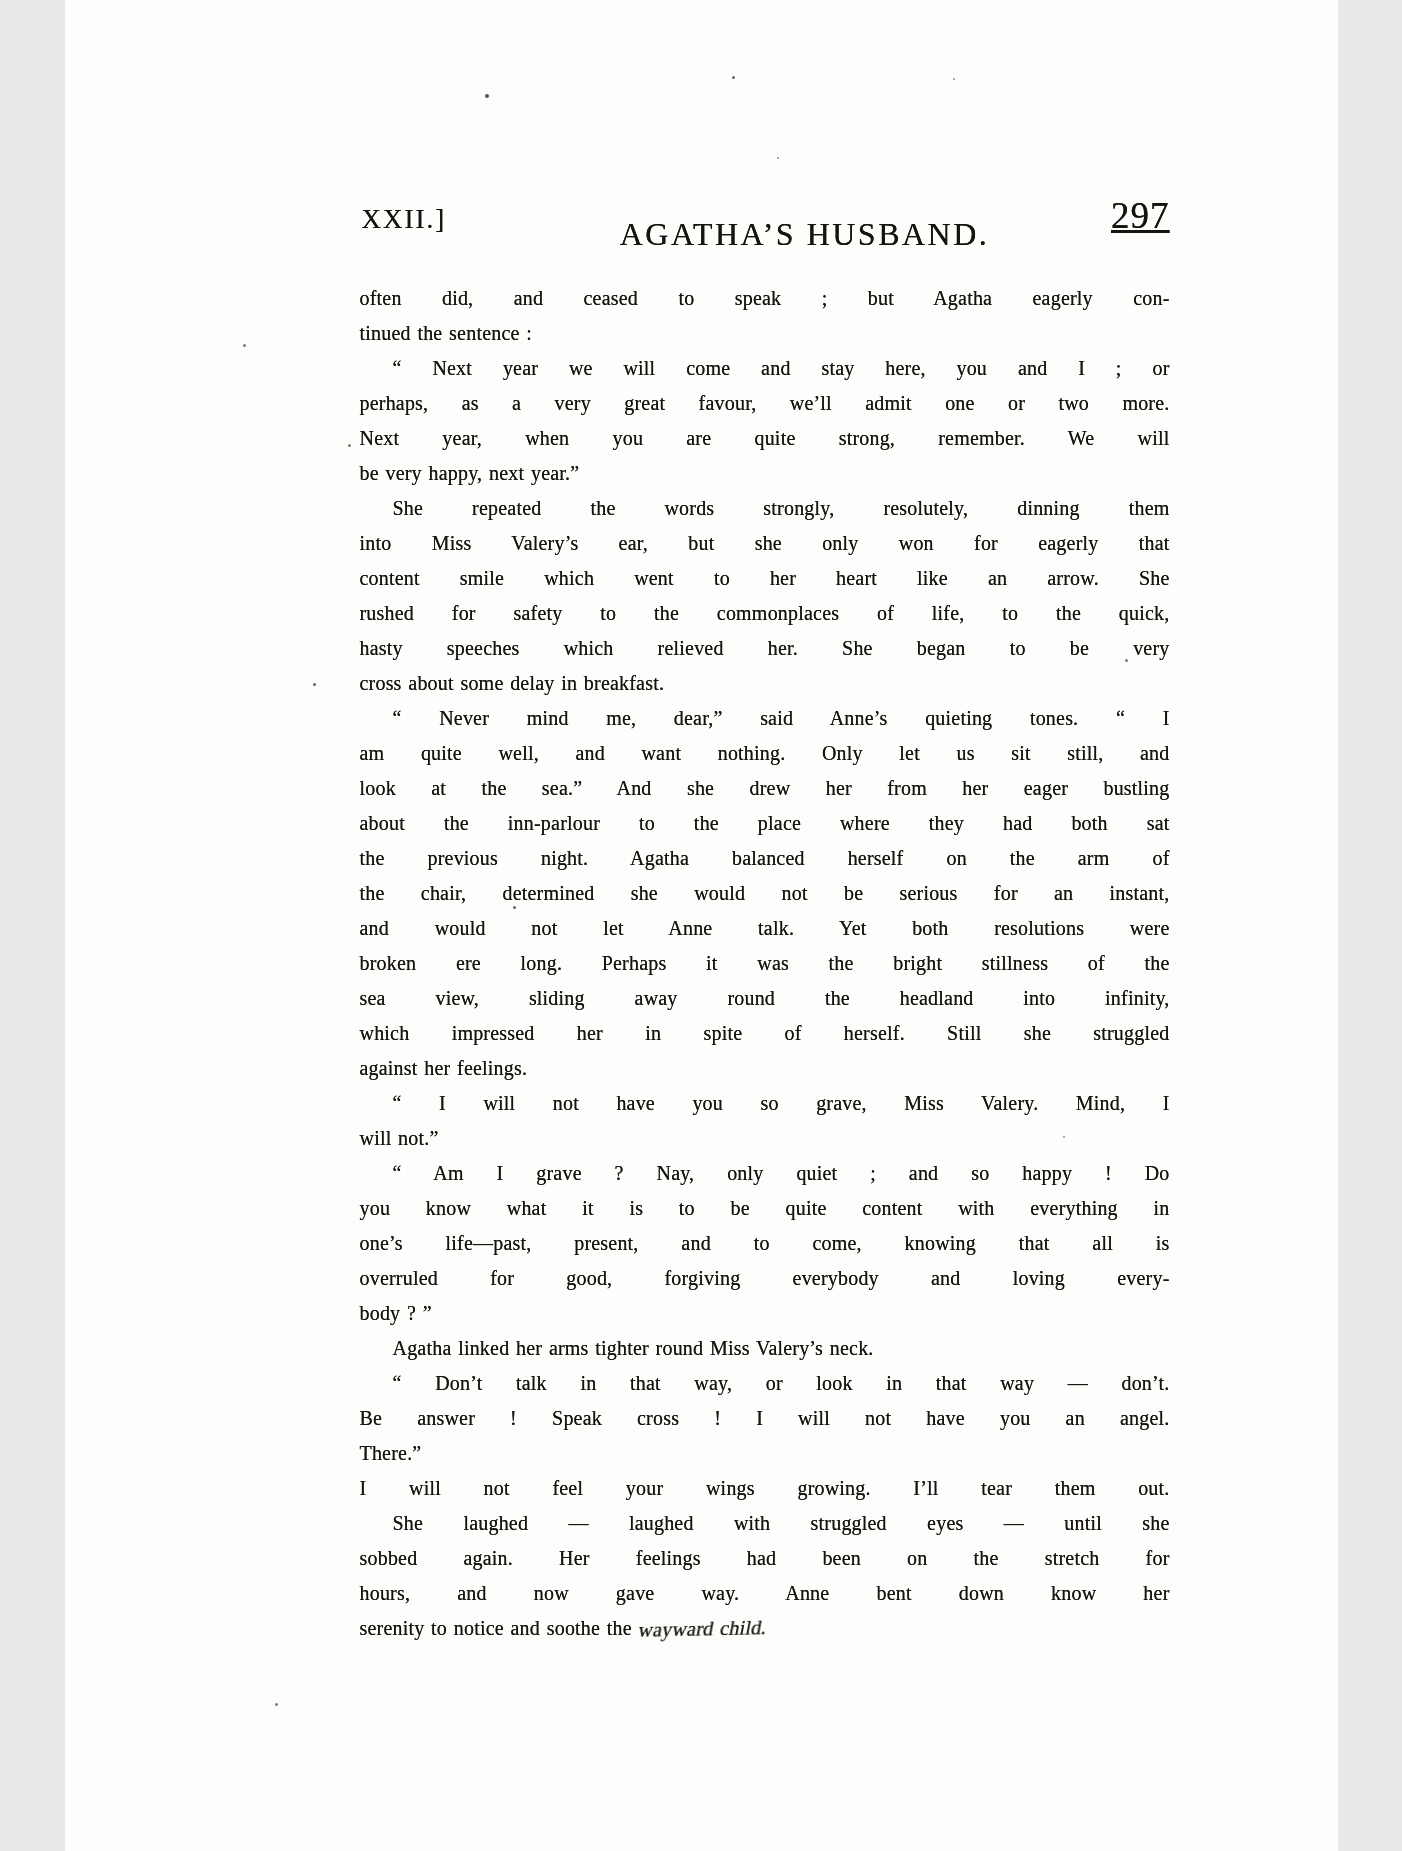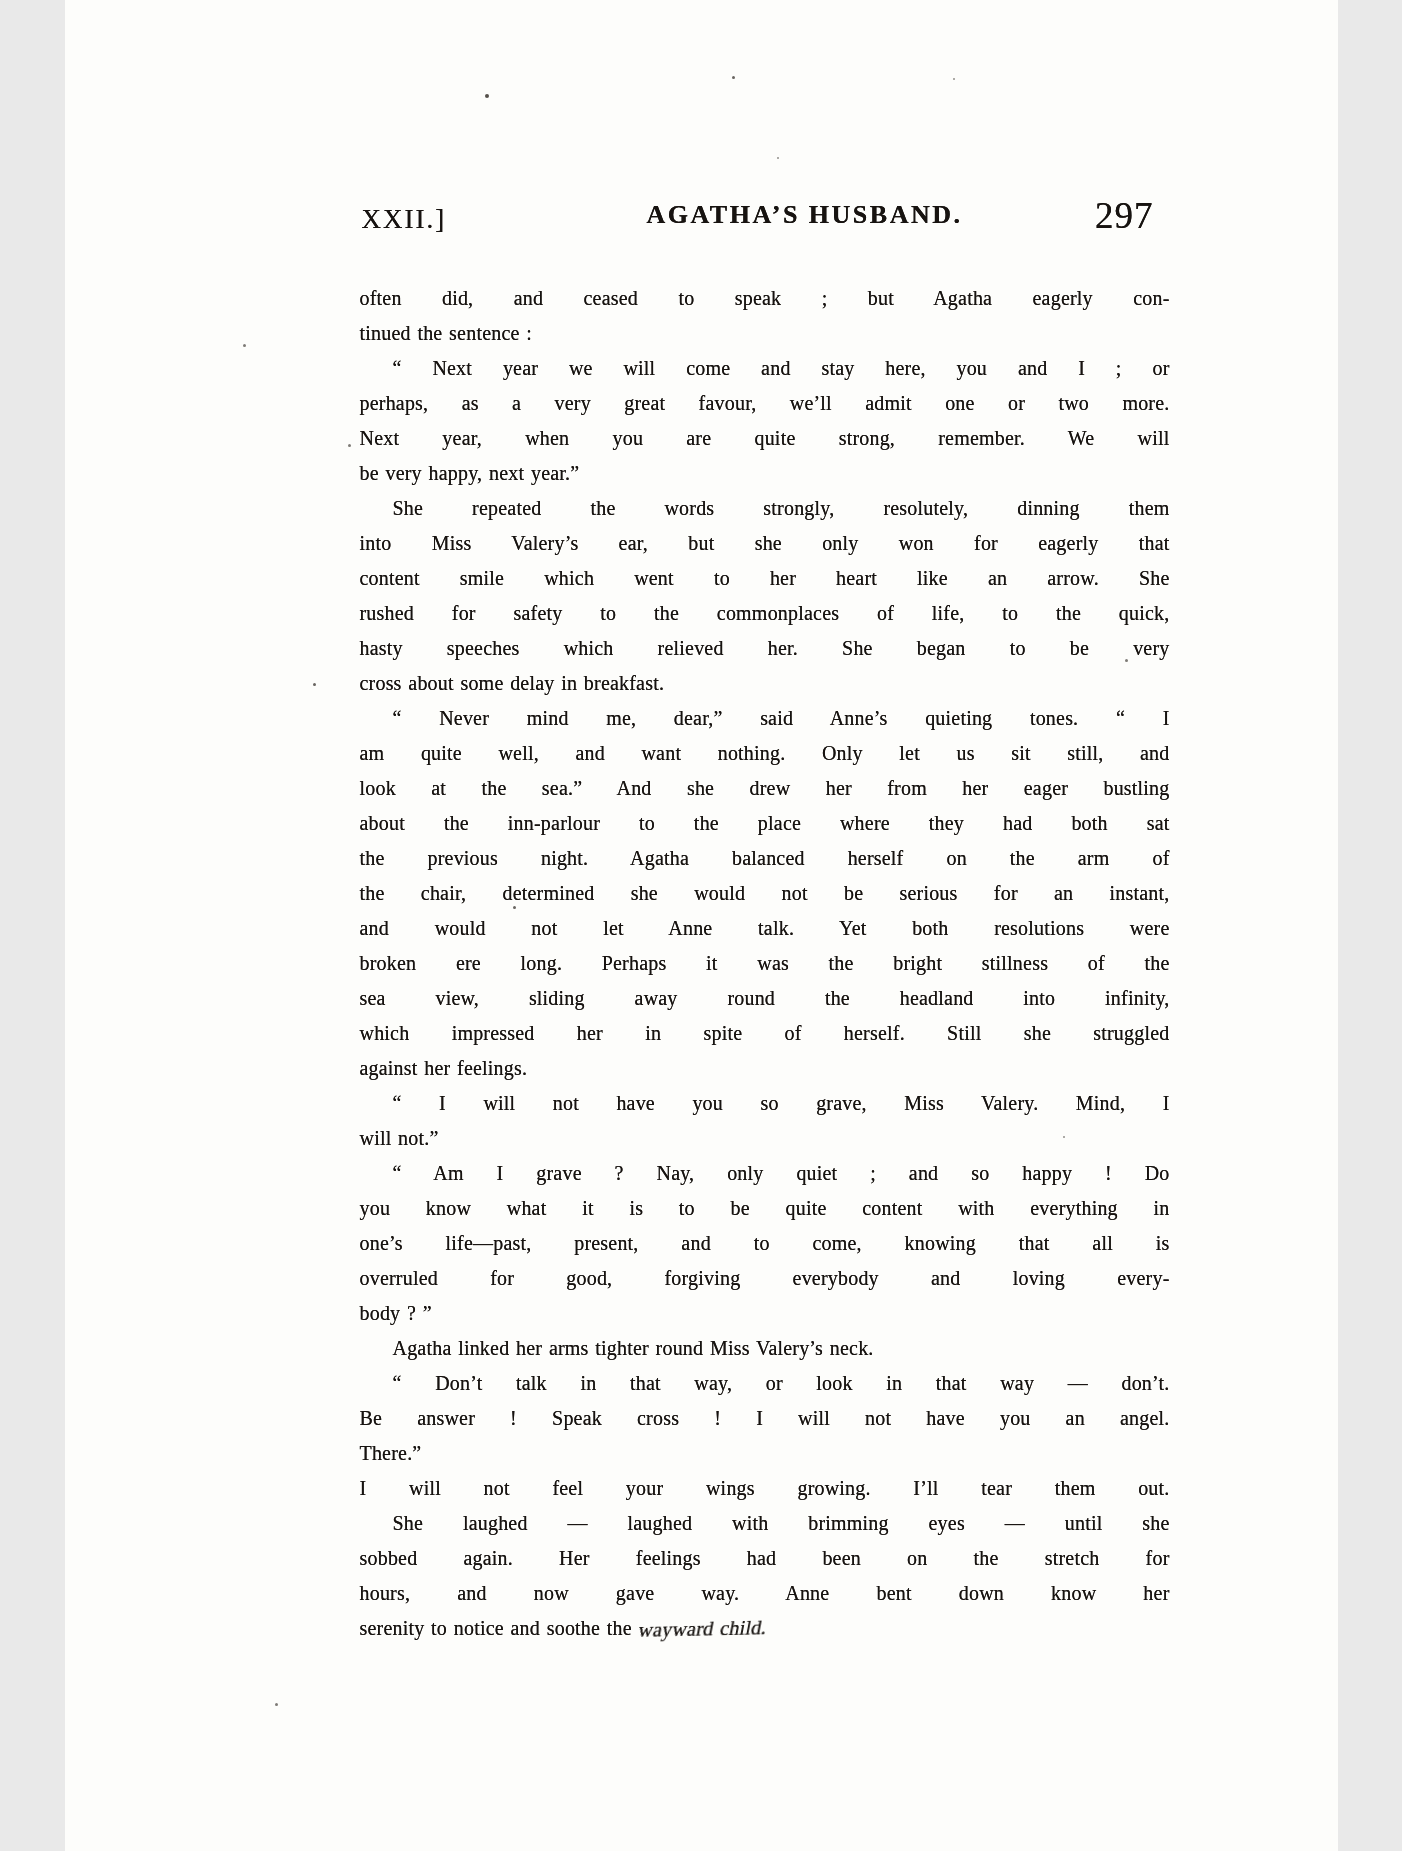--- a/index.html
+++ b/index.html
@@ -13,28 +13,29 @@
     overflow:hidden;
   }
   
   .page-header{position:absolute;left:295px;top:196px;width:810px;height:48px;}
   .chapter-marker{
     position:absolute;left:2px;top:8px;
     font-size:27px;letter-spacing:2px;
     text-shadow:0 0 .5px currentColor;
   }
   .running-title{
-    position:absolute;left:445px;top:4px;transform:translateX(-50%);
-    font-size:26px;font-weight:bold;letter-spacing:2.5px;white-space:nowrap;
+    position:absolute;left:445px;top:20px;transform:translateX(-50%);
+    font-size:32px;font-weight:normal;letter-spacing:2.5px;white-space:nowrap;
     text-shadow:0 0 .4px currentColor;
   }
   .page-number{
-    position:absolute;right:16px;top:-2px;
+    position:absolute;right:0;top:-2px;
     font-size:37px;letter-spacing:1px;
     text-shadow:0 0 .4px currentColor;
+    text-decoration:underline;
   }
   
   .page-text{
     position:absolute;left:295px;top:281px;width:810px;
     font-size:20px;line-height:35px;
     letter-spacing:.2px;word-spacing:1.5px;
     text-shadow:0 0 .55px rgba(23,19,16,.85);
   }
   .tline{
     text-align:justify;
@@ -111,21 +112,21 @@
       <div>
         <div class="tline ind last">Agatha linked her arms tighter round Miss Valery’s neck.</div>
       </div>
       <div>
         <div class="tline ind">“ Don’t talk in that way, or look in that way — don’t.</div>
         <div class="tline">Be answer ! Speak cross ! I will not have you an angel.</div>
         <div class="tline last">There.”</div>
         <div class="tline">I will not feel your wings growing. I’ll tear them out.</div>
       </div>
       <div>
-        <div class="tline ind">She laughed — laughed with brimming eyes — until she</div>
+        <div class="tline ind">She laughed — laughed with struggled eyes — until she</div>
         <div class="tline">sobbed again. Her feelings had been on the stretch for</div>
         <div class="tline">hours, and now gave way. Anne bent down know her</div>
         <div class="tline last">serenity to notice and soothe the <span class="smudge">wayward child.</span></div>
       </div>
     </main>
 
 <span class="speck" style="left: 420px; top: 94px; width: 4px; height: 4px; opacity: 0.8;"></span>
     <span class="speck" style="left: 667px; top: 76px; width: 3px; height: 3px; opacity: 0.7;"></span>
     <span class="speck" style="left: 712px; top: 157px; width: 2px; height: 2px; opacity: 0.5;"></span>
     <span class="speck" style="left: 888px; top: 78px; width: 2px; height: 2px; opacity: 0.5;"></span>

